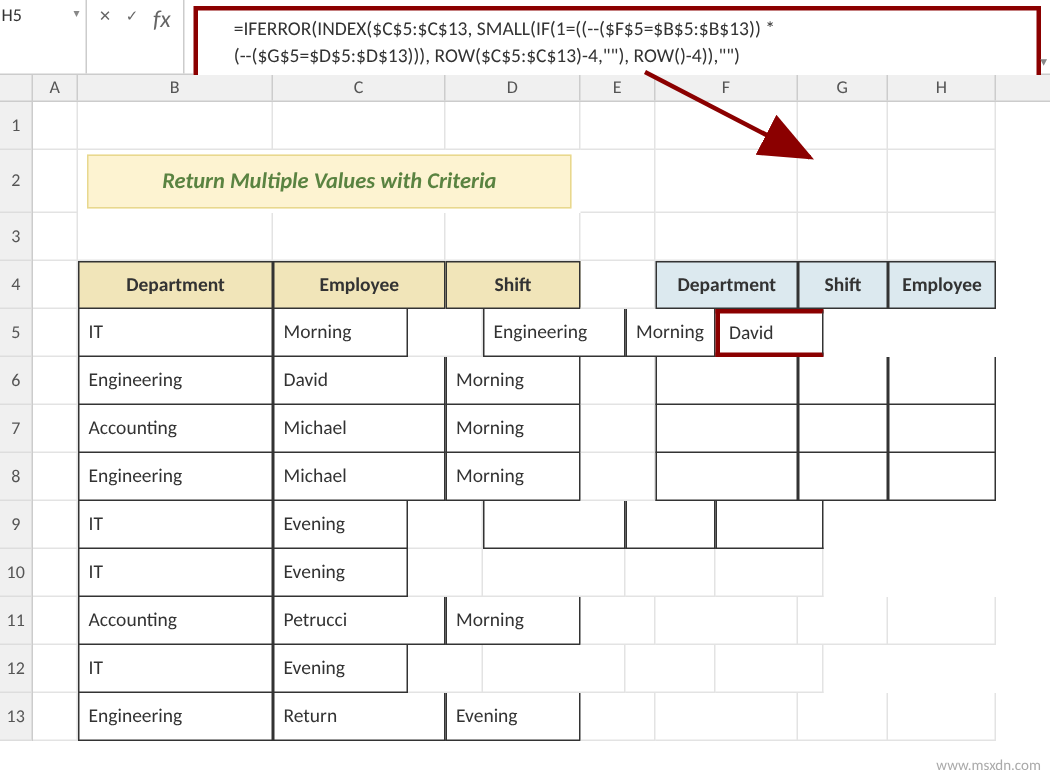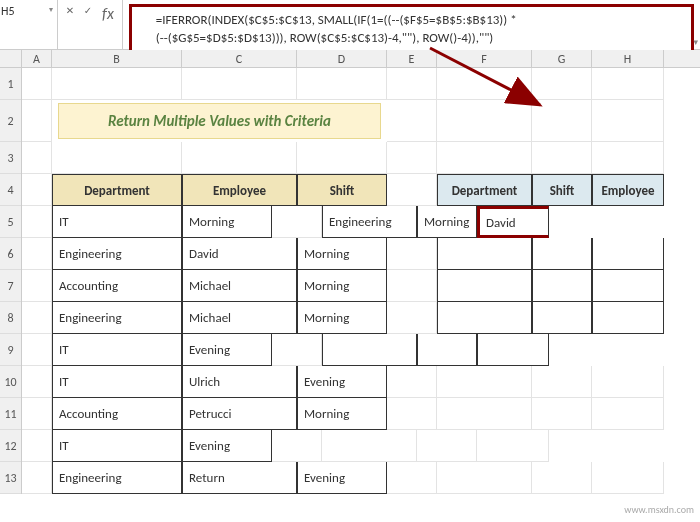--- a/index.html
+++ b/index.html
@@ -352,21 +352,20 @@
       <div class="cell cD td right">Evening</div>
       <div class="cell cE"></div>
       <div class="cell cF td left"></div>
       <div class="cell cG td"></div>
       <div class="cell cH td right"></div>
     </div>
 
     <div class="grid-row">
       <div class="cell cA"></div>
       <div class="cell cB td left">IT</div>
-      <div class="cell cC td">Ulrich</div>
       <div class="cell cD td right">Evening</div>
       <div class="cell cE"></div>
       <div class="cell cF"></div>
       <div class="cell cG"></div>
       <div class="cell cH"></div>
     </div>
 
     <div class="grid-row">
       <div class="cell cA"></div>
       <div class="cell cB td left">Accounting</div>

